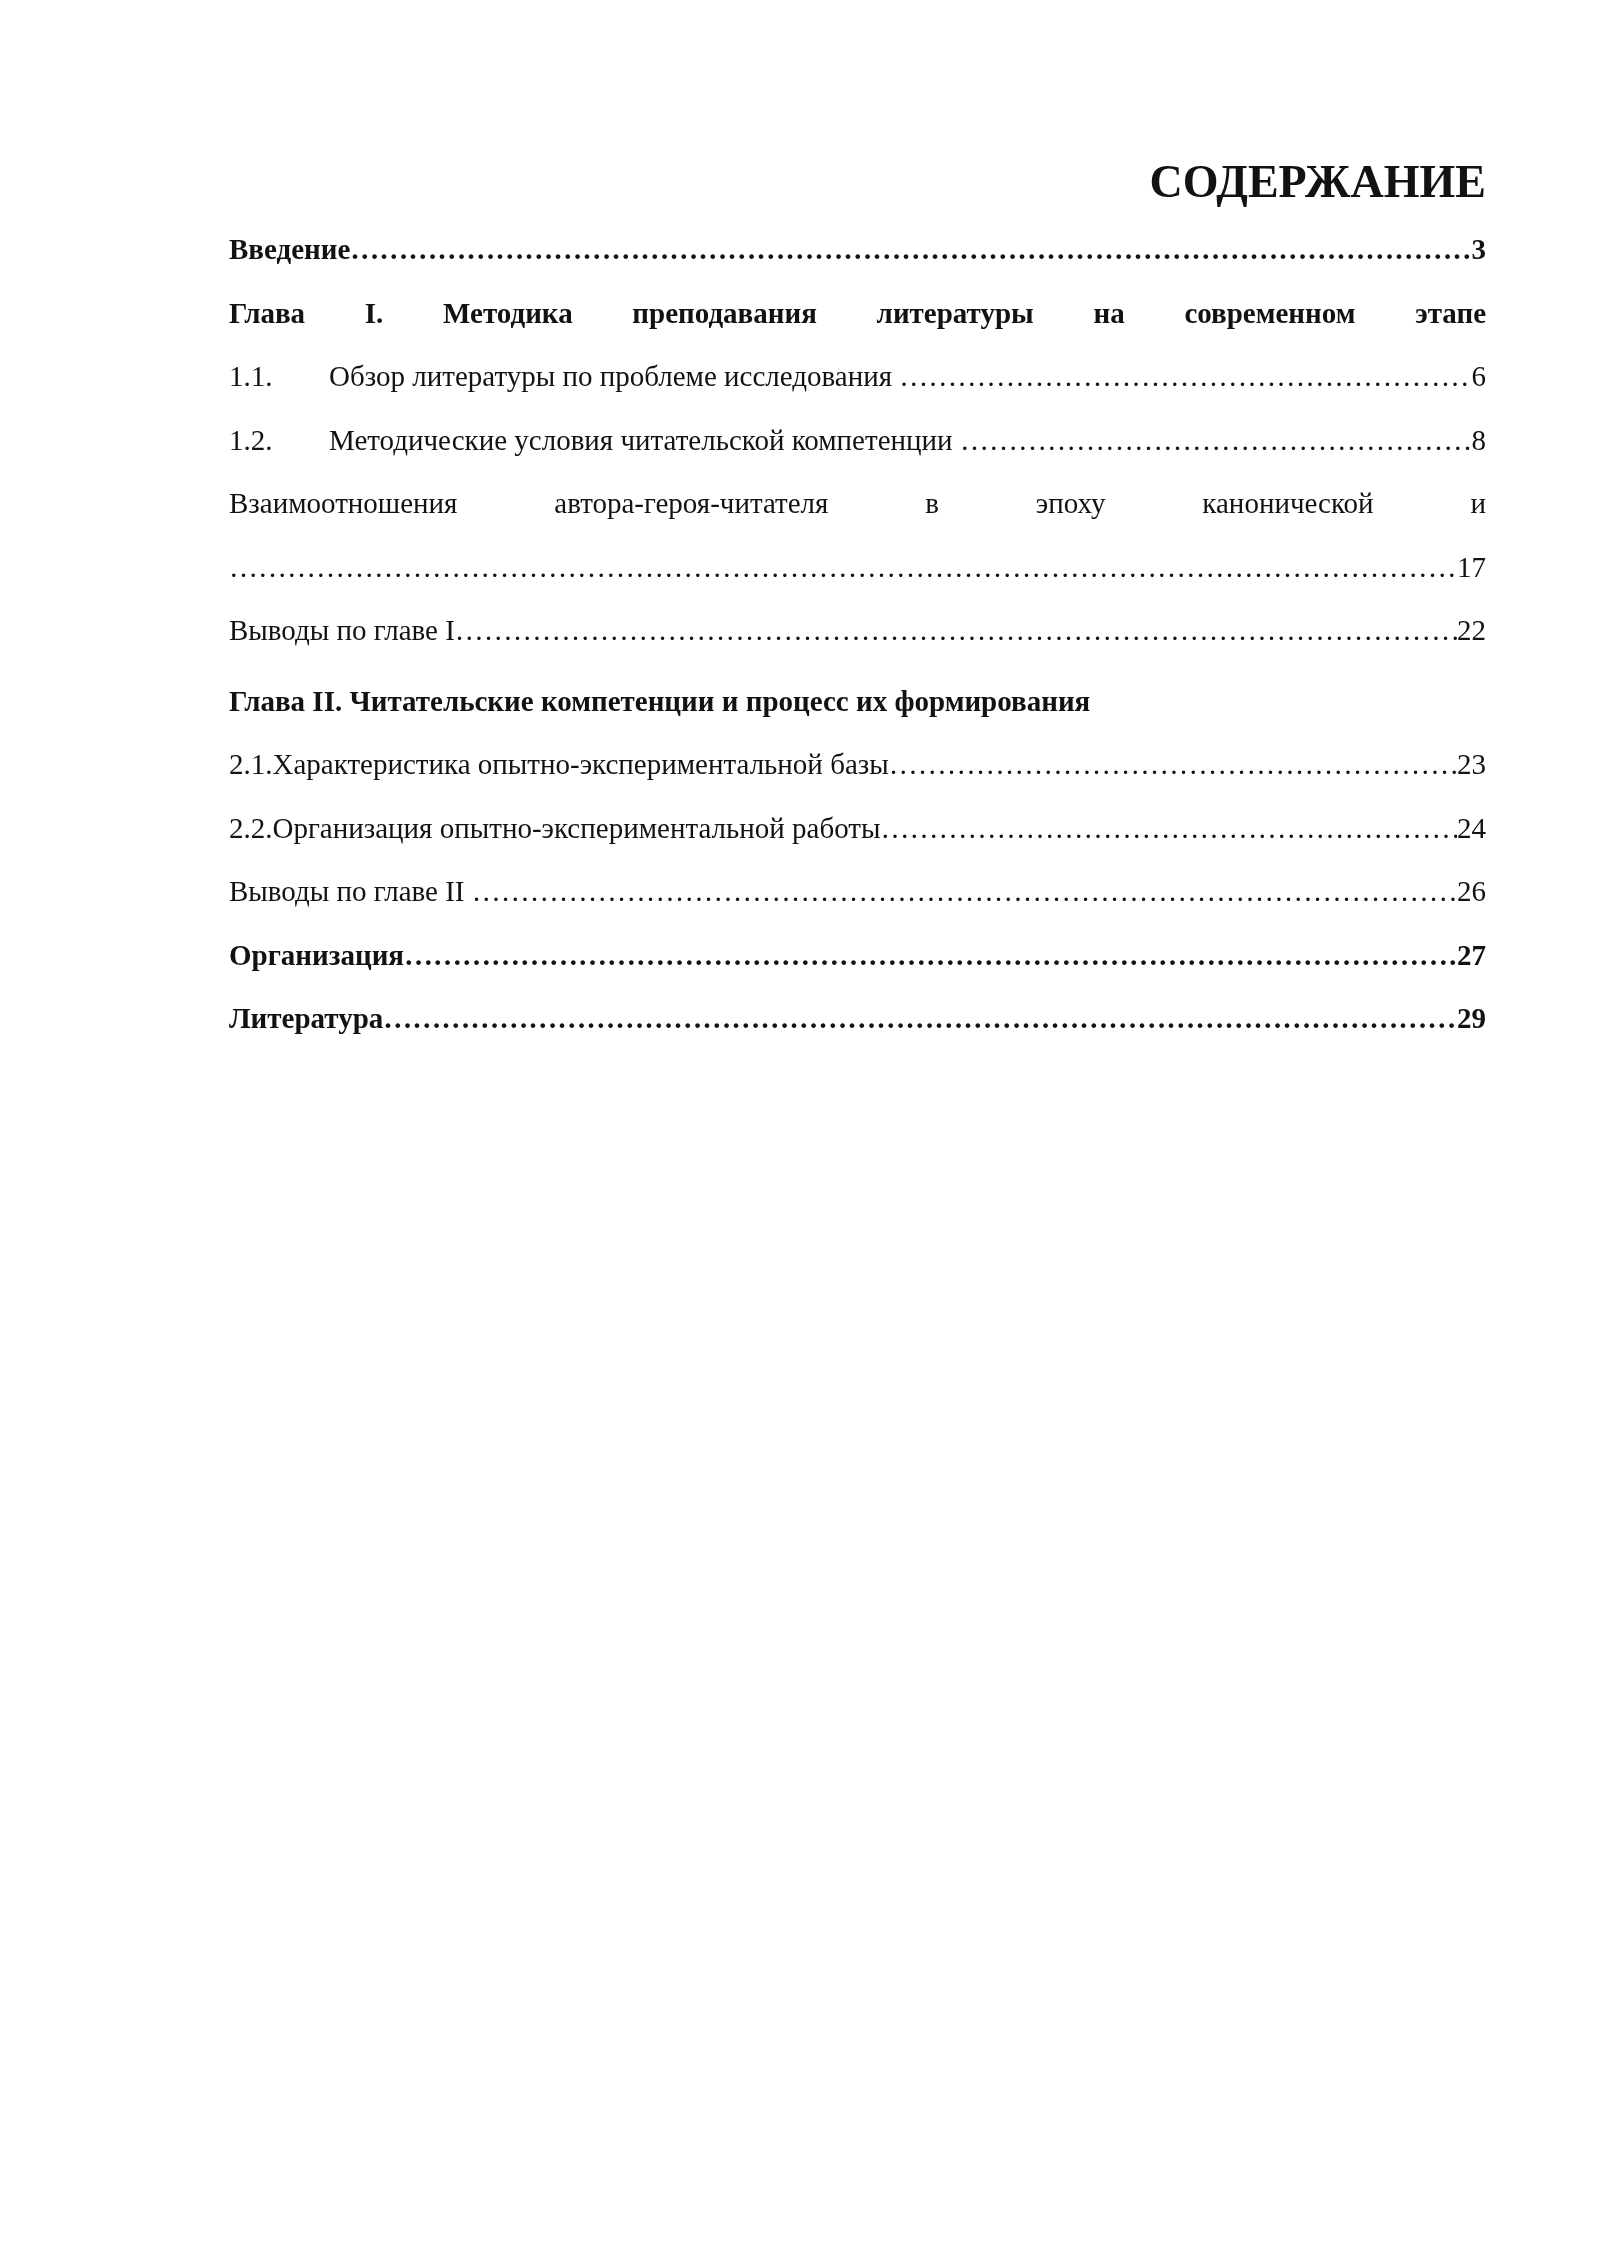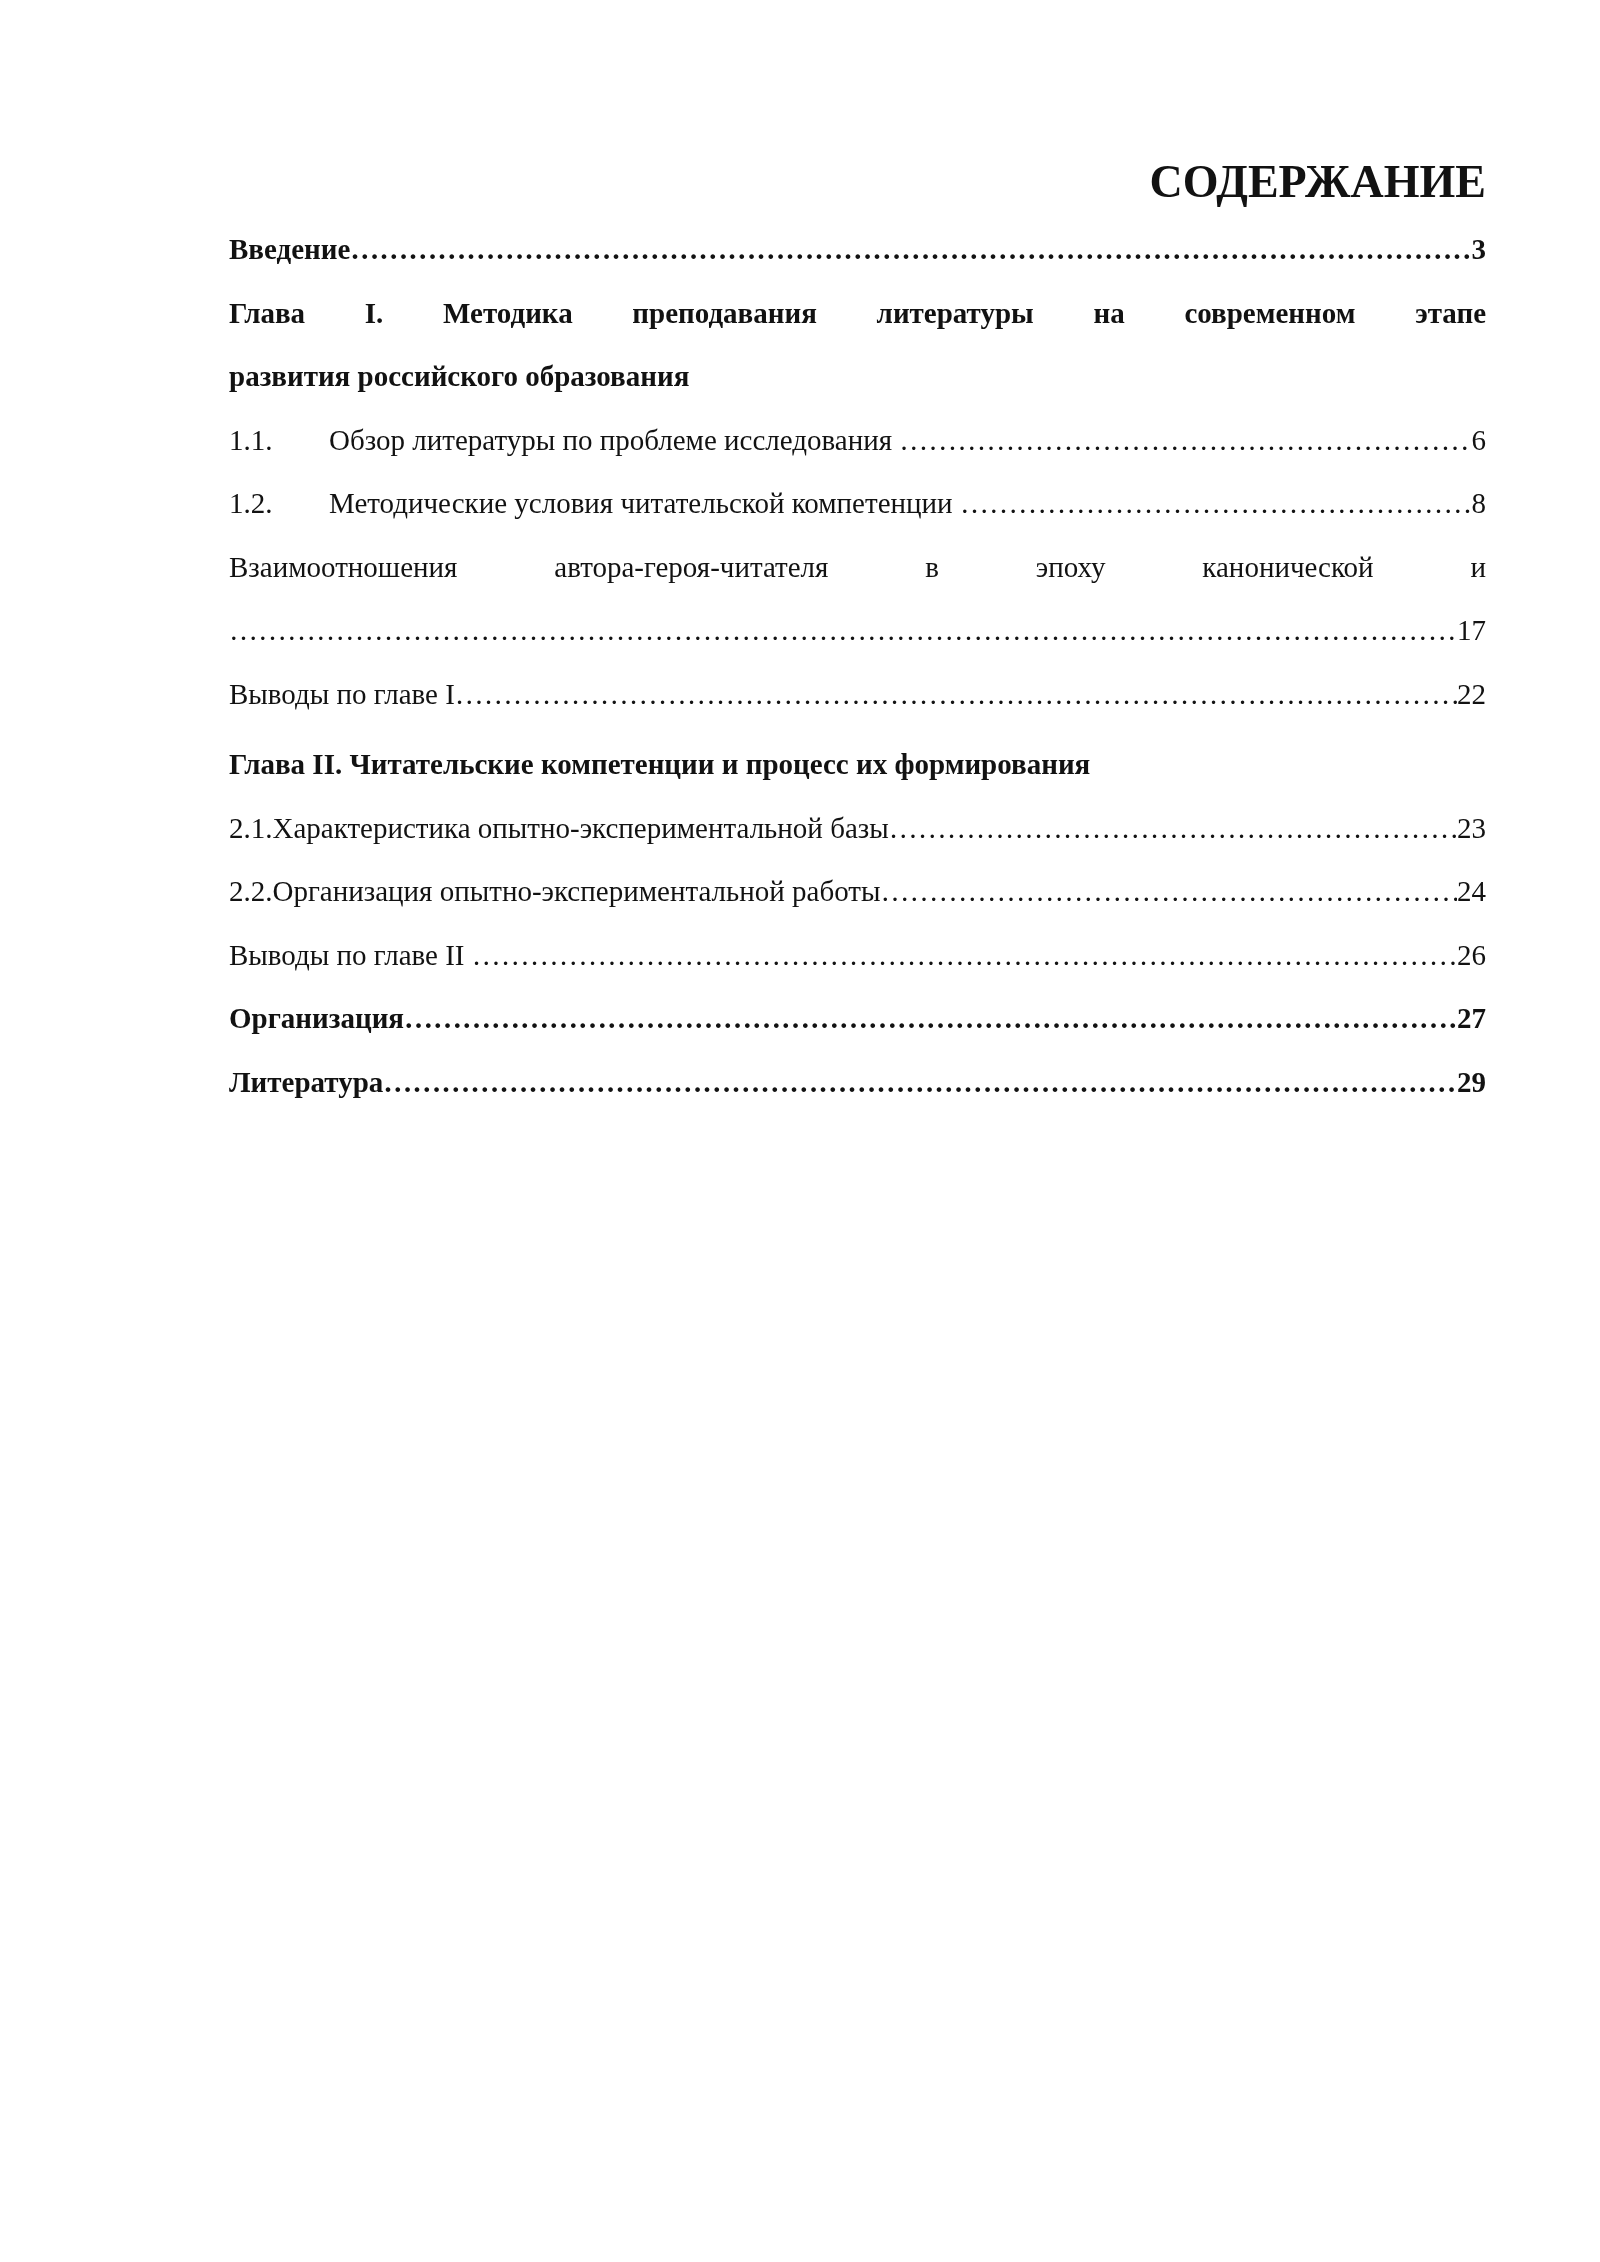--- a/index.html
+++ b/index.html
@@ -86,23 +86,20 @@
       <div class="row bold">
         <span class="label">Введение</span>
         <span class="leader">……………………………………………………………………………………………………………………………………………………………………………………………………………………</span>
         <span class="pagenum">3</span>
       </div>
 
       <div class="row spread bold">
         <span class="label-inline">Глава I. Методика преподавания литературы на современном этапе</span>
       </div>
 
-      <div class="row plain bold">
-        <span class="label-inline">развития российского образования</span>
-      </div>
 
       <div class="row">
         <span class="num">1.1.</span>
         <span class="label">Обзор литературы по проблеме исследования </span>
         <span class="leader">……………………………………………………………………………………………………………………………………………………………………………………………………………………</span>
         <span class="pagenum">6</span>
       </div>
 
       <div class="row">
         <span class="num">1.2.</span>

